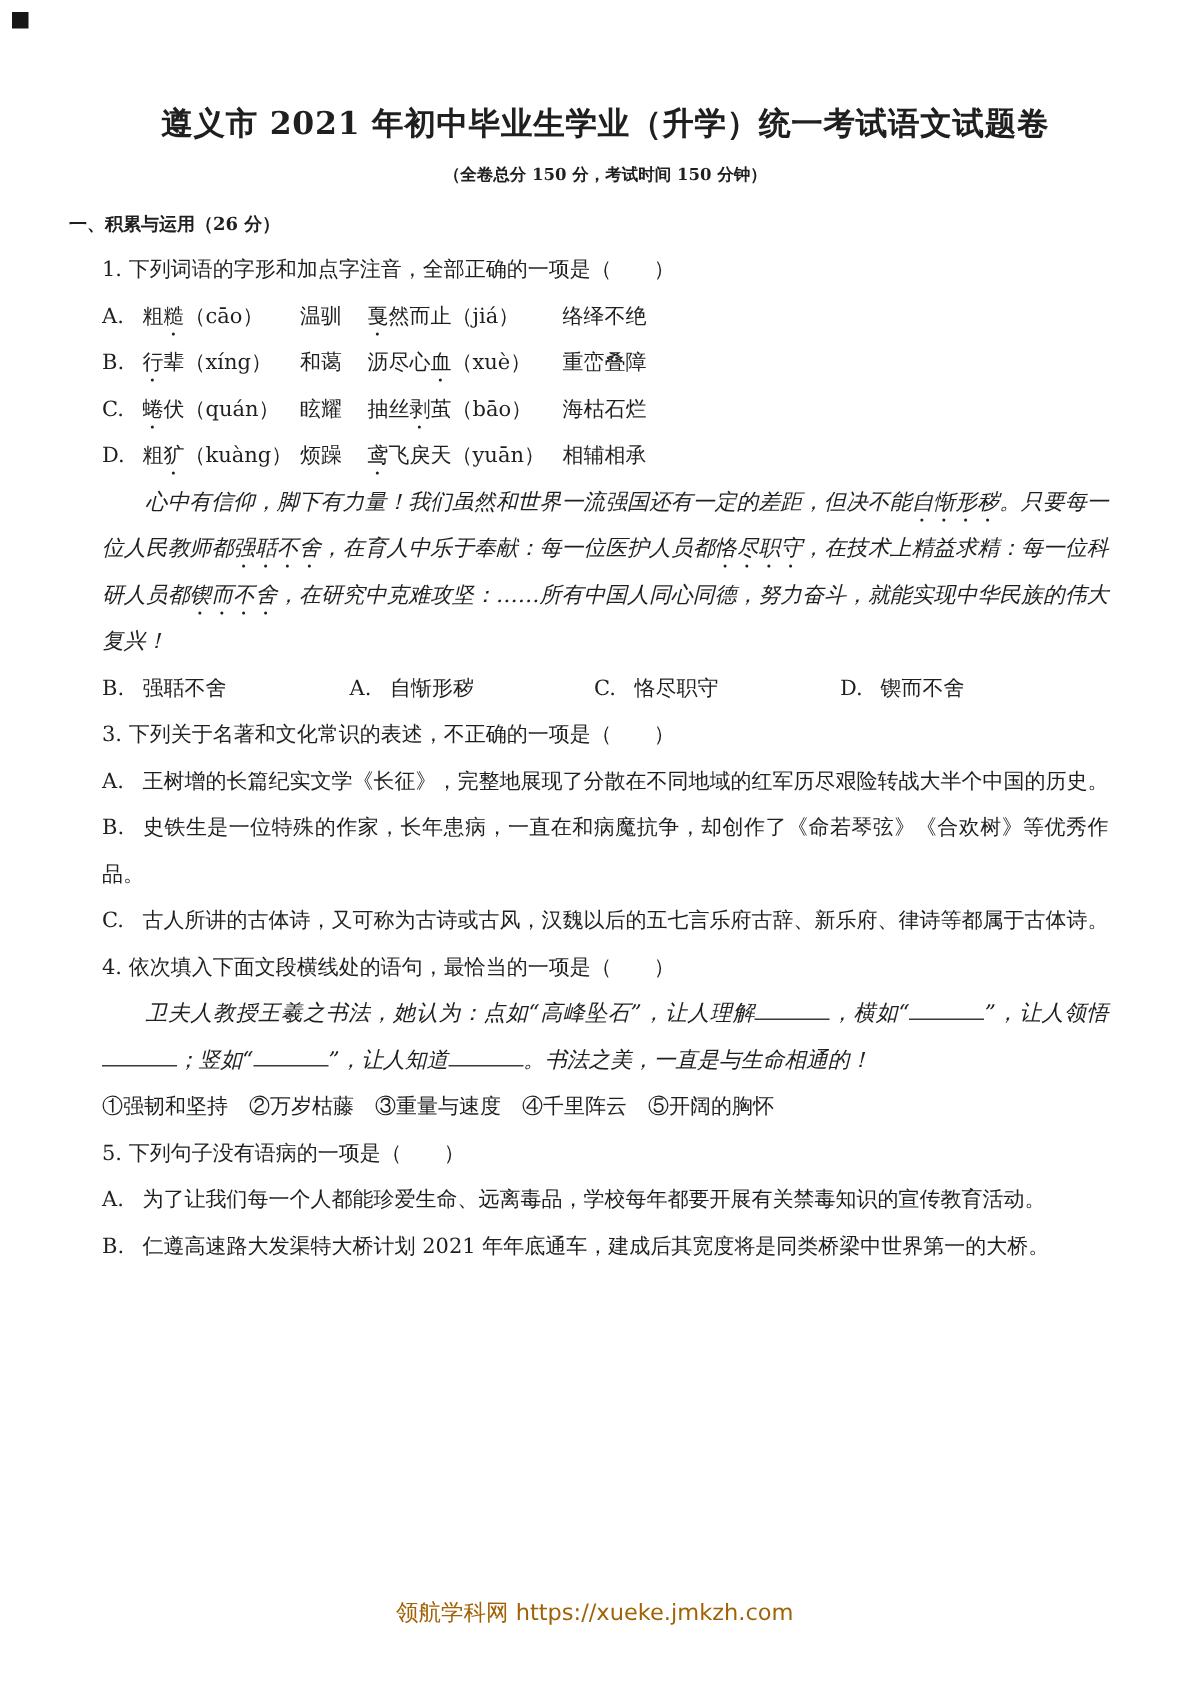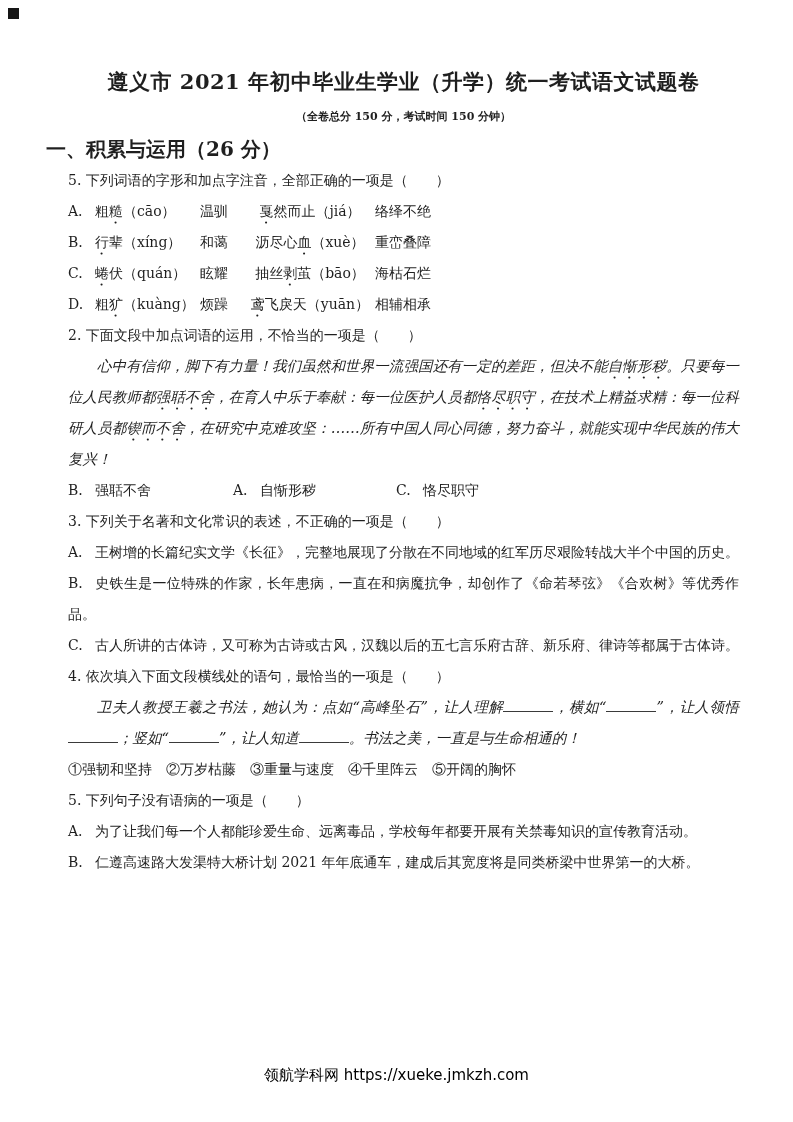--- a/index.html
+++ b/index.html
@@ -22,31 +22,31 @@
   .title {
     text-align:center; font-weight:bold;
     font-size:21px; line-height:36px;
     letter-spacing:0.5px;
   }
   .subtitle {
     text-align:center; font-weight:bold;
     font-size:11px; line-height:33px;
   }
   .section-head {
-    font-weight:bold; font-size:20px; line-height:32px;
+    font-weight:bold; font-size:12px; line-height:32px;
     margin-left:-22px;
   }
   .content p, .content .line { margin:0; line-height:31px; }
   .stem { line-height:31px; }
   
   .q1-row { display:flex; line-height:31px; }
   .q1-label { width:27px; flex:none; }
   .q1-c1 { width:105px; flex:none; }
   .q1-c2 { width:45px;  flex:none; }
-  .q1-c3 { width:130px; flex:none;text-align:center; }
+  .q1-c3 { width:130px; flex:none; }
   .q1-c4 { flex:1;font-family:Liberation Serif, serif; }
   
   .kai {
     font-style:italic;
     font-size:14.5px;
     text-indent:2em;
     text-align:justify;
     line-height:31px;
   }
   
@@ -62,35 +62,35 @@
   .opt-line  { text-align:justify; line-height:31px; }
   .blank {
     display:inline-block; width:50px; height:14px;
     border-bottom:1px solid #3a3a3a;
     vertical-align:baseline;
   }
   .footer {
     position:absolute; left:0; right:0; top:1066px;
     text-align:center;
     font-family:"DejaVu Sans","Liberation Sans",sans-serif;
-    font-size:15px; color:#000000;
+    font-size:15px; color:#a16207;
   }
 </style>
 </head>
 <body>
 
 <div class="page">
   <div class="corner-mark"></div>
 
   <div class="content">
     <div class="title">遵义市 2021 年初中毕业生学业（升学）统一考试语文试题卷</div>
     <div class="subtitle">（全卷总分 150 分，考试时间 150 分钟）</div>
     <div class="section-head">一、积累与运用（26 分）</div>
 
-    <p class="stem">5. 下列词语的字形和加点字注音，全部正确的一项是（　　）</p>
+    <p class="stem">1. 下列词语的字形和加点字注音，全部正确的一项是（　　）</p>
     <div id="q1-options">
         <div class="q1-row">
           <span class="q1-label">A.</span>
           <span class="q1-c1"><span><span>粗</span><span class="dot-under">糙</span><span>（cāo）</span></span></span>
           <span class="q1-c2"><span>温驯</span></span>
           <span class="q1-c3"><span><span class="dot-under">戛</span><span>然而止（jiá）</span></span></span>
           <span class="q1-c4"><span>络绎不绝</span></span>
         </div>
         <div class="q1-row">
           <span class="q1-label">B.</span>
@@ -108,26 +108,26 @@
         </div>
         <div class="q1-row">
           <span class="q1-label">D.</span>
           <span class="q1-c1"><span><span>粗</span><span class="dot-under">犷</span><span>（kuàng）</span></span></span>
           <span class="q1-c2"><span>烦躁</span></span>
           <span class="q1-c3"><span><span class="dot-under">鸢</span><span>飞戾天（yuān）</span></span></span>
           <span class="q1-c4"><span>相辅相承</span></span>
         </div>
       </div>
 
-    <p class="stem">2. 下面文段中加点词语的运用，不恰当的一项是（　　）</p>
     <p class="kai" id="q2-para"><span>心中有信仰，脚下有力量！我们虽然和世界一流强国还有一定的差距，但决不能</span><span class="dot-under">自惭形秽</span><span>。只要每一位人民教师都</span><span class="dot-under">强聒不舍</span><span>，在育人中乐于奉献：每一位医护人员都</span><span class="dot-under">恪尽职守</span><span>，在技术上精益求精：每一位科研人员都</span><span class="dot-under">锲而不舍</span><span>，在研究中克难攻坚：……所有中国人同心同德，努力奋斗，就能实现中华民族的伟大复兴！</span></p>
     <div class="opt-grid4" id="q2-options">
         <span class="opt-cell"><span class="opt-label">B.</span><span>强聒不舍</span></span>
         <span class="opt-cell"><span class="opt-label">A.</span><span>自惭形秽</span></span>
         <span class="opt-cell"><span class="opt-label">C.</span><span>恪尽职守</span></span>
+        <span class="opt-cell"><span class="opt-label">D.</span><span>锲而不舍</span></span>
       </div>
 
     <p class="stem">3. 下列关于名著和文化常识的表述，不正确的一项是（　　）</p>
     <div id="q3-options">
         <p class="opt-line"><span class="opt-label">A.</span><span>王树增的长篇纪实文学《长征》，完整地展现了分散在不同地域的红军历尽艰险转战大半个中国的历史。</span></p>
         <p class="opt-line"><span class="opt-label">B.</span><span>史铁生是一位特殊的作家，长年患病，一直在和病魔抗争，却创作了《命若琴弦》《合欢树》等优秀作品。</span></p>
         <p class="opt-line"><span class="opt-label">C.</span><span>古人所讲的古体诗，又可称为古诗或古风，汉魏以后的五七言乐府古辞、新乐府、律诗等都属于古体诗。</span></p>
       </div>
 
     <p class="stem">4. 依次填入下面文段横线处的语句，最恰当的一项是（　　）</p>

